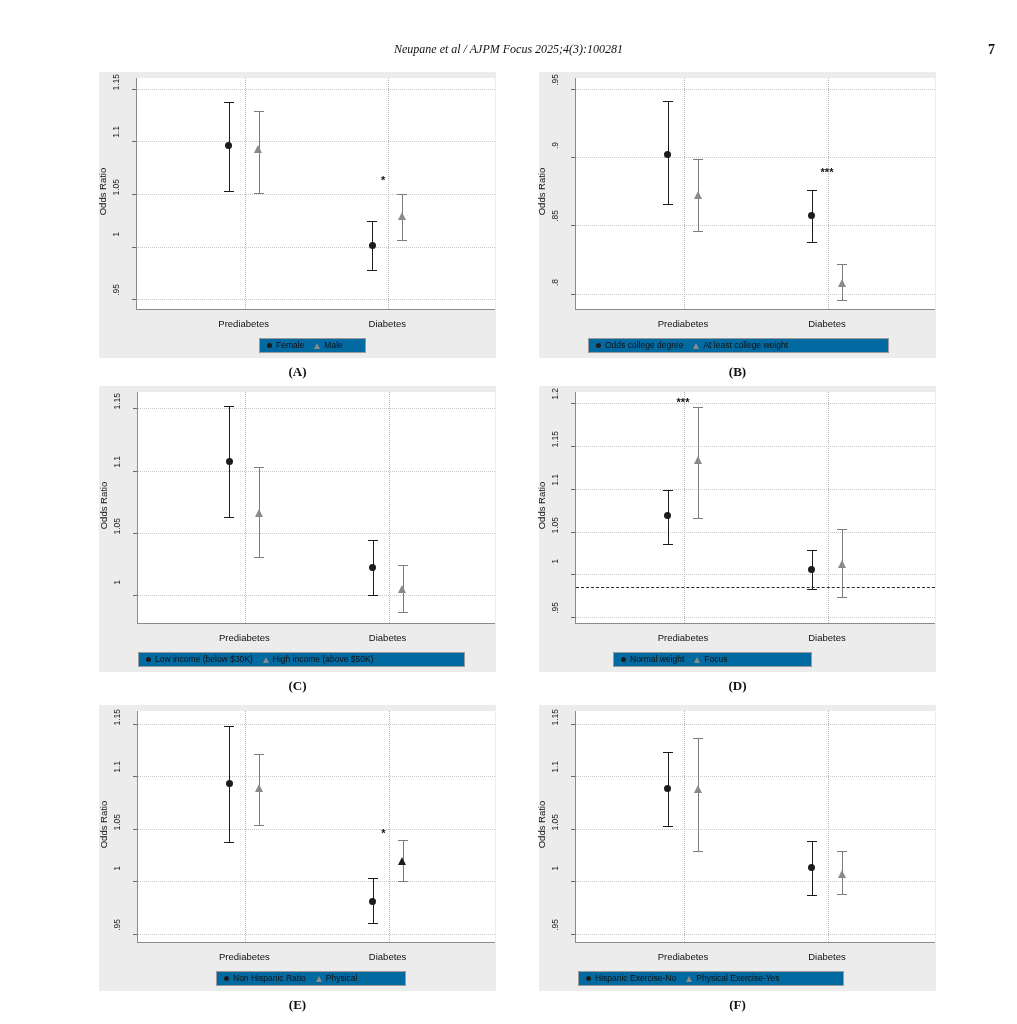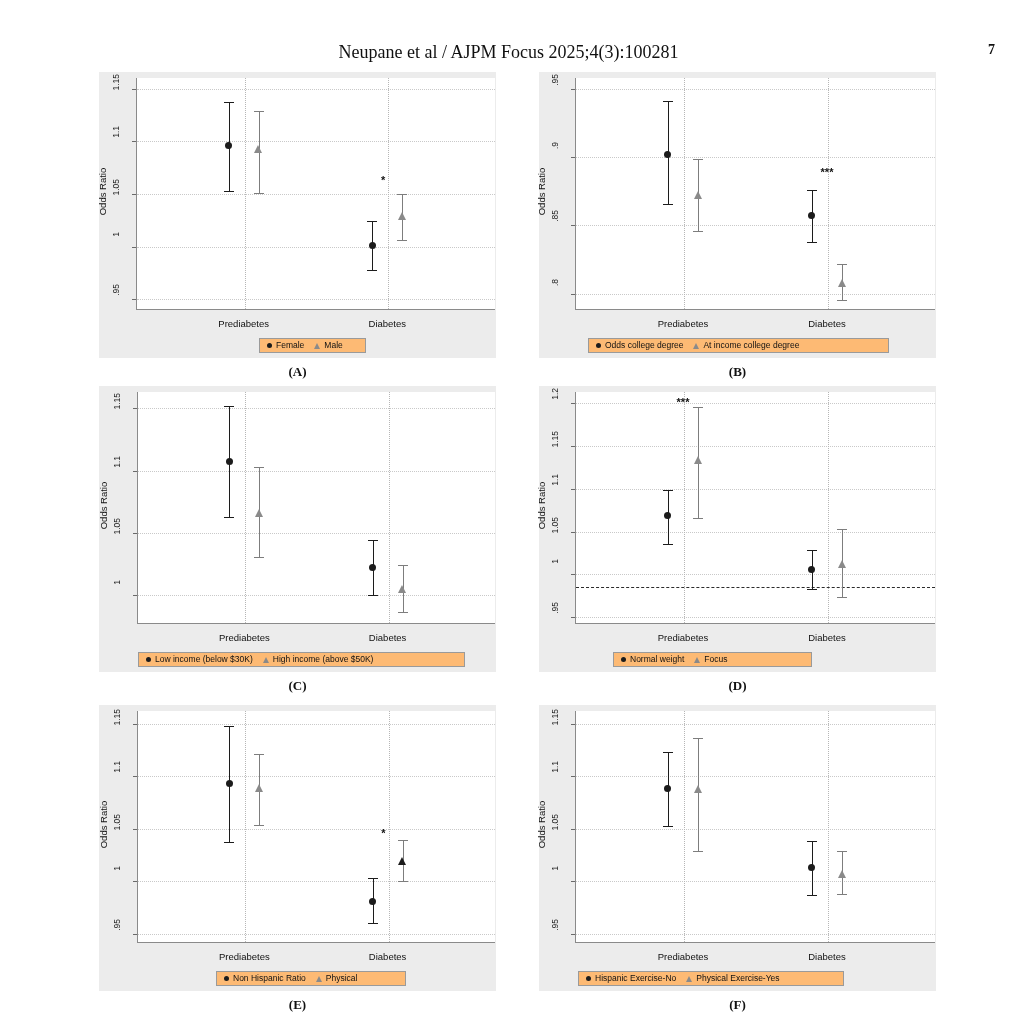--- a/index.html
+++ b/index.html
@@ -6,21 +6,21 @@
   body{
     width:1017px;height:1024px;background:#ffffff;
     font-family:"Liberation Serif", serif;
     position:relative;overflow:hidden;
   }
   .page-header{
     position:absolute;top:42px;left:0;width:1017px;height:22px;
   }
   .running-head{
     position:absolute;left:0;width:1017px;text-align:center;
-    font-size:18px;color:#111;
+    font-style:italic;font-size:12px;color:#111;
     font-family:"Liberation Serif", serif;white-space:nowrap;
   }
   .page-number{
     position:absolute;right:22px;top:0;font-weight:bold;font-size:14px;
     font-family:"Liberation Serif", serif;color:#111;
   }
   .panel{
     position:absolute;
     background:#ececec;
     box-sizing:border-box;
@@ -84,21 +84,21 @@
     border-right:4.5px solid transparent;
     border-bottom:8px solid #8a8a8a;
   }
   .marker-tri.dark{border-bottom-color:#1c1c1c;}
   .sig-star{
     position:absolute;
     font-family:"Liberation Sans", sans-serif;
     font-size:11px;color:#111;font-weight:bold;white-space:nowrap;
   }
   .legend{
-    position:absolute;background:#fdba74;border:1px solid #9a9a9a;
+    position:absolute;background:#0369a1;border:1px solid #9a9a9a;
     display:flex;align-items:center;gap:10px;
     padding:2px 7px;box-sizing:border-box;height:15px;
   }
   .legend-entry{display:flex;align-items:center;gap:4px;}
   .legend-text{
     font-family:"Liberation Sans", sans-serif;
     font-size:8.5px;color:#111;white-space:nowrap;line-height:1;
   }
   .lg-circle{width:5px;height:5px;border-radius:50%;background:#1c1c1c;display:inline-block;}
   .lg-tri{
@@ -208,21 +208,21 @@
     <div class="err-cap grey" style="left: 837.12px; top: 300.447px; width: 10px;"></div>
     <div class="marker-tri" style="left: 837.62px; top: 278.706px;"></div>
     <div class="sig-star" style="left: 820.6px; top: 166px;">***</div>
     <div class="legend" style="left: 588px; top: 338px; width: 301px;">
       <div class="legend-entry">
         <span class="lg-circle"></span>
         <span class="legend-text">Odds college degree</span>
       </div>
       <div class="legend-entry">
         <span class="lg-tri"></span>
-        <span class="legend-text">At income college degree</span>
+        <span class="legend-text">At least college weight</span>
       </div>
     </div>
     <div class="panel-label" style="left: 539px; top: 364px; width: 397px;">(B)</div>
     <div class="panel" style="left: 99px; top: 386px; width: 397px; height: 286px;"></div>
     <div class="plotarea" style="left: 137px; top: 392px; width: 358px; height: 232px;">
       <div class="gridline-h" style="top: 16.2151px;"></div>
       <div class="gridline-h" style="top: 78.5806px;"></div>
       <div class="gridline-h" style="top: 140.946px;"></div>
       <div class="gridline-h" style="top: 203.312px;"></div>
       <div class="gridline-v" style="left: 107.4px;"></div>

